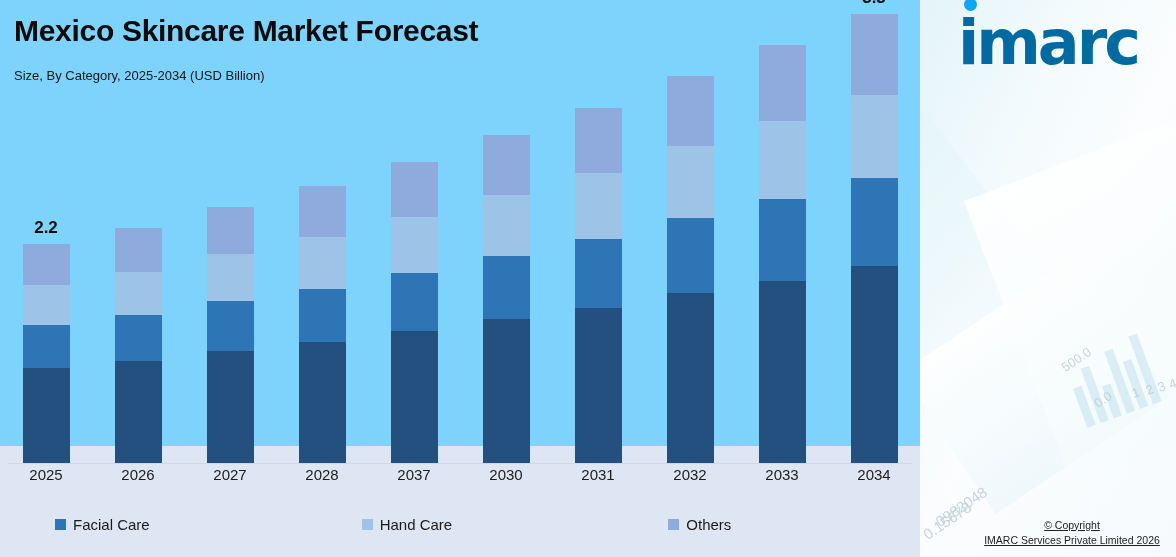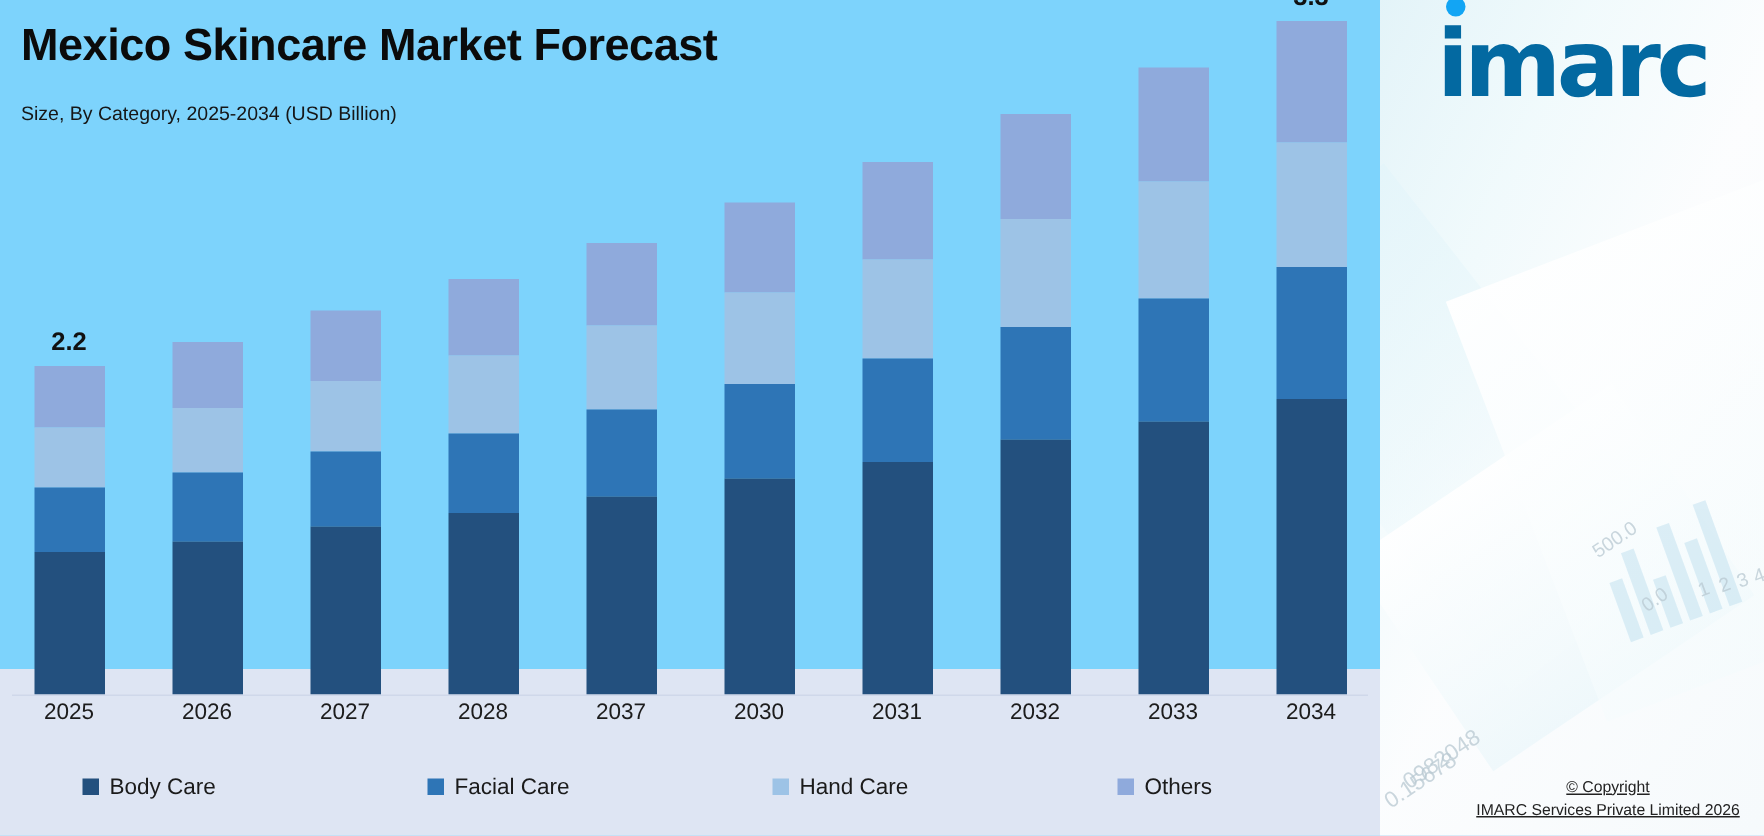--- a/index.html
+++ b/index.html
@@ -275,24 +275,20 @@
         <div class="xtick">2028</div>
         <div class="xtick">2037</div>
         <div class="xtick">2030</div>
         <div class="xtick">2031</div>
         <div class="xtick">2032</div>
         <div class="xtick">2033</div>
         <div class="xtick">2034</div>
       </div>
 
     <div class="legend" id="legend">
-        <div class="legend-item">
-          <span class="legend-swatch" style="background: rgb(35, 80, 126);"></span>
-          <span>Body Care</span>
-        </div>
         <div class="legend-item">
           <span class="legend-swatch" style="background: rgb(46, 117, 182);"></span>
           <span>Facial Care</span>
         </div>
         <div class="legend-item">
           <span class="legend-swatch" style="background: rgb(157, 195, 230);"></span>
           <span>Hand Care</span>
         </div>
         <div class="legend-item">
           <span class="legend-swatch" style="background: rgb(143, 170, 220);"></span>

